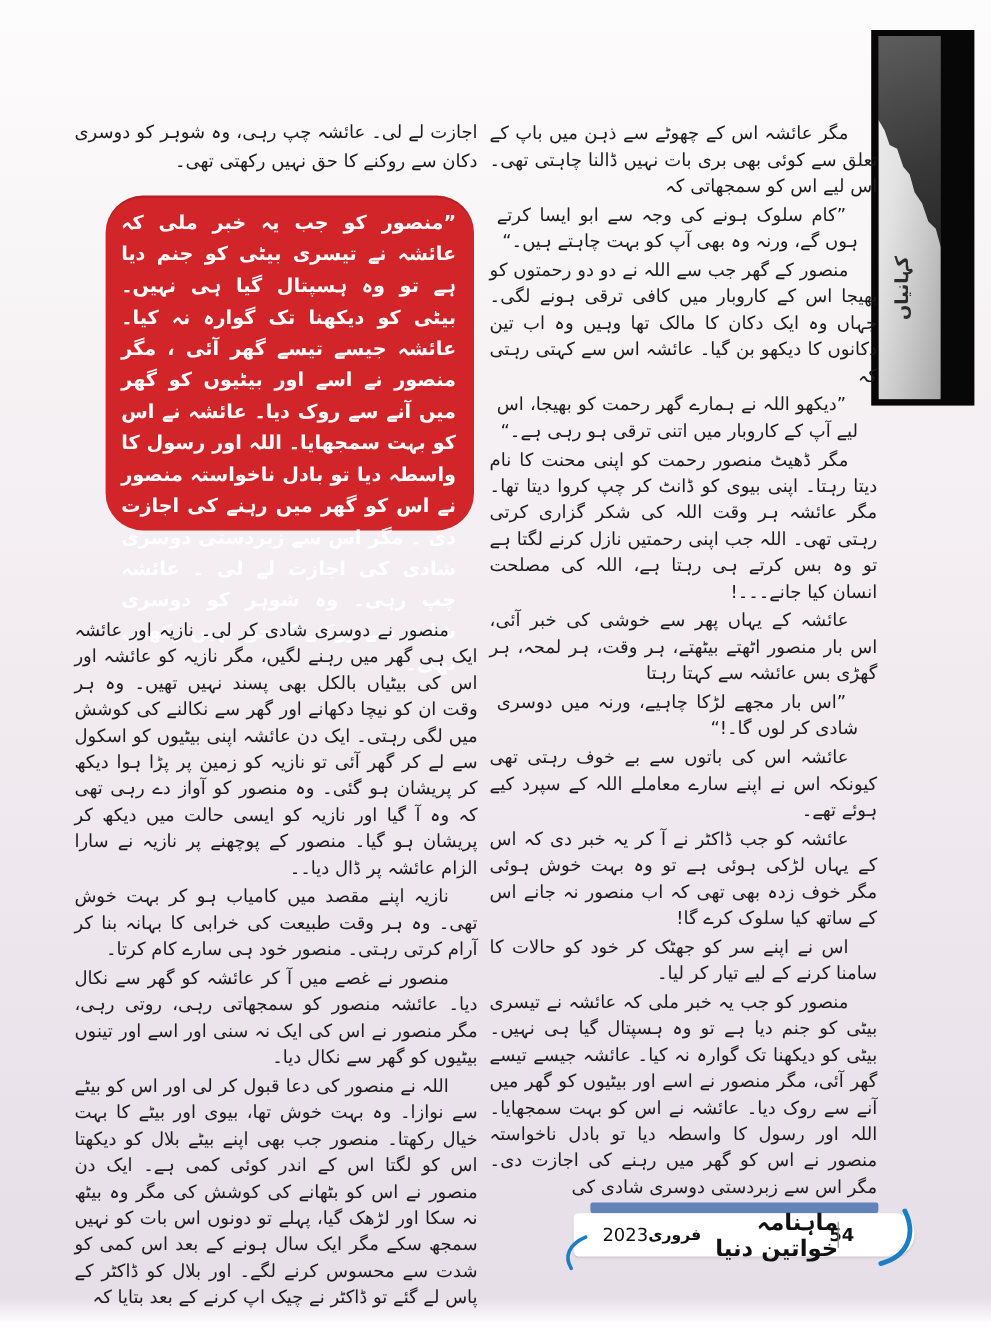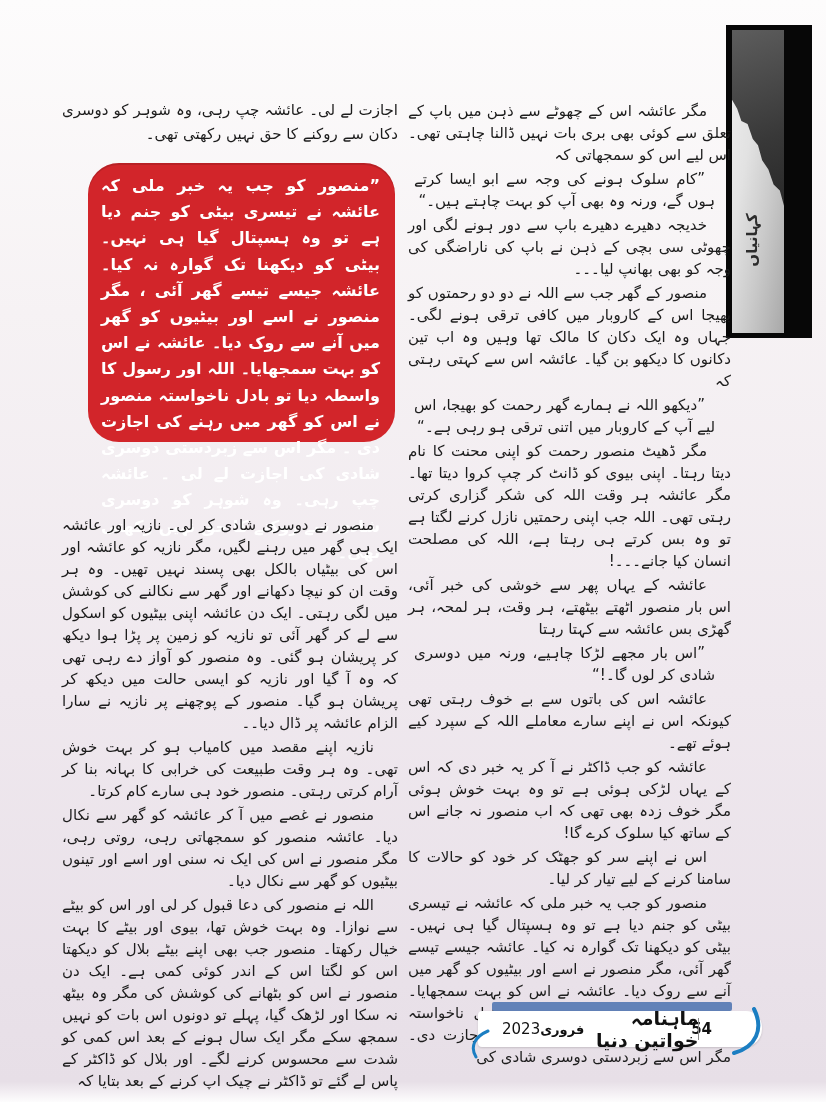--- a/index.html
+++ b/index.html
@@ -68,21 +68,20 @@
     <p>اجازت لے لی۔ عائشہ چپ رہی، وہ شوہر کو دوسری دکان سے روکنے کا حق نہیں رکھتی تھی۔</p>
   </div>
 
   <div class="pull-quote">
     <p>”منصور کو جب یہ خبر ملی کہ عائشہ نے تیسری بیٹی کو جنم دیا ہے تو وہ ہسپتال گیا ہی نہیں۔ بیٹی کو دیکھنا تک گوارہ نہ کیا۔ عائشہ جیسے تیسے گھر آئی ، مگر منصور نے اسے اور بیٹیوں کو گھر میں آنے سے روک دیا۔ عائشہ نے اس کو بہت سمجھایا۔ اللہ اور رسول کا واسطہ دیا تو بادل ناخواستہ منصور نے اس کو گھر میں رہنے کی اجازت دی ۔ مگر اس سے زبردستی دوسری شادی کی اجازت لے لی ۔ عائشہ چپ رہی۔ وہ شوہر کو دوسری شادی سے روکنے کا حق نہیں رکھتی تھی۔“</p>
   </div>
 
   <div class="col col-right urdu">
     <p>مگر عائشہ اس کے چھوٹے سے ذہن میں باپ کے تعلق سے کوئی بھی بری بات نہیں ڈالنا چاہتی تھی۔ اس لیے اس کو سمجھاتی کہ</p>
     <p class="dialog">”کام سلوک ہونے کی وجہ سے ابو ایسا کرتے ہوں گے، ورنہ وہ بھی آپ کو بہت چاہتے ہیں۔“</p>
-    <p>خدیجہ دھیرے دھیرے باپ سے دور ہونے لگی اور چھوٹی سی بچی کے ذہن نے باپ کی ناراضگی کی وجہ کو بھی بھانپ لیا۔۔۔</p>
     <p>منصور کے گھر جب سے اللہ نے دو دو رحمتوں کو بھیجا اس کے کاروبار میں کافی ترقی ہونے لگی۔ جہاں وہ ایک دکان کا مالک تھا وہیں وہ اب تین دکانوں کا دیکھو بن گیا۔ عائشہ اس سے کہتی رہتی کہ</p>
     <p class="dialog">”دیکھو اللہ نے ہمارے گھر رحمت کو بھیجا، اس لیے آپ کے کاروبار میں اتنی ترقی ہو رہی ہے۔“</p>
     <p>مگر ڈھیٹ منصور رحمت کو اپنی محنت کا نام دیتا رہتا۔ اپنی بیوی کو ڈانٹ کر چپ کروا دیتا تھا۔ مگر عائشہ ہر وقت اللہ کی شکر گزاری کرتی رہتی تھی۔ اللہ جب اپنی رحمتیں نازل کرنے لگتا ہے تو وہ بس کرتے ہی رہتا ہے، اللہ کی مصلحت انسان کیا جانے۔۔۔!</p>
     <p>عائشہ کے یہاں پھر سے خوشی کی خبر آئی، اس بار منصور اٹھتے بیٹھتے، ہر وقت، ہر لمحہ، ہر گھڑی بس عائشہ سے کہتا رہتا</p>
     <p class="dialog">”اس بار مجھے لڑکا چاہیے، ورنہ میں دوسری شادی کر لوں گا۔!“</p>
     <p>عائشہ اس کی باتوں سے بے خوف رہتی تھی کیونکہ اس نے اپنے سارے معاملے اللہ کے سپرد کیے ہوئے تھے۔</p>
     <p>عائشہ کو جب ڈاکٹر نے آ کر یہ خبر دی کہ اس کے یہاں لڑکی ہوئی ہے تو وہ بہت خوش ہوئی مگر خوف زدہ بھی تھی کہ اب منصور نہ جانے اس کے ساتھ کیا سلوک کرے گا!</p>
     <p>اس نے اپنے سر کو جھٹک کر خود کو حالات کا سامنا کرنے کے لیے تیار کر لیا۔</p>
     <p>منصور کو جب یہ خبر ملی کہ عائشہ نے تیسری بیٹی کو جنم دیا ہے تو وہ ہسپتال گیا ہی نہیں۔ بیٹی کو دیکھنا تک گوارہ نہ کیا۔ عائشہ جیسے تیسے گھر آئی، مگر منصور نے اسے اور بیٹیوں کو گھر میں آنے سے روک دیا۔ عائشہ نے اس کو بہت سمجھایا۔ اللہ اور رسول کا واسطہ دیا تو بادل ناخواستہ منصور نے اس کو گھر میں رہنے کی اجازت دی۔ مگر اس سے زبردستی دوسری شادی کی</p>
   </div>

